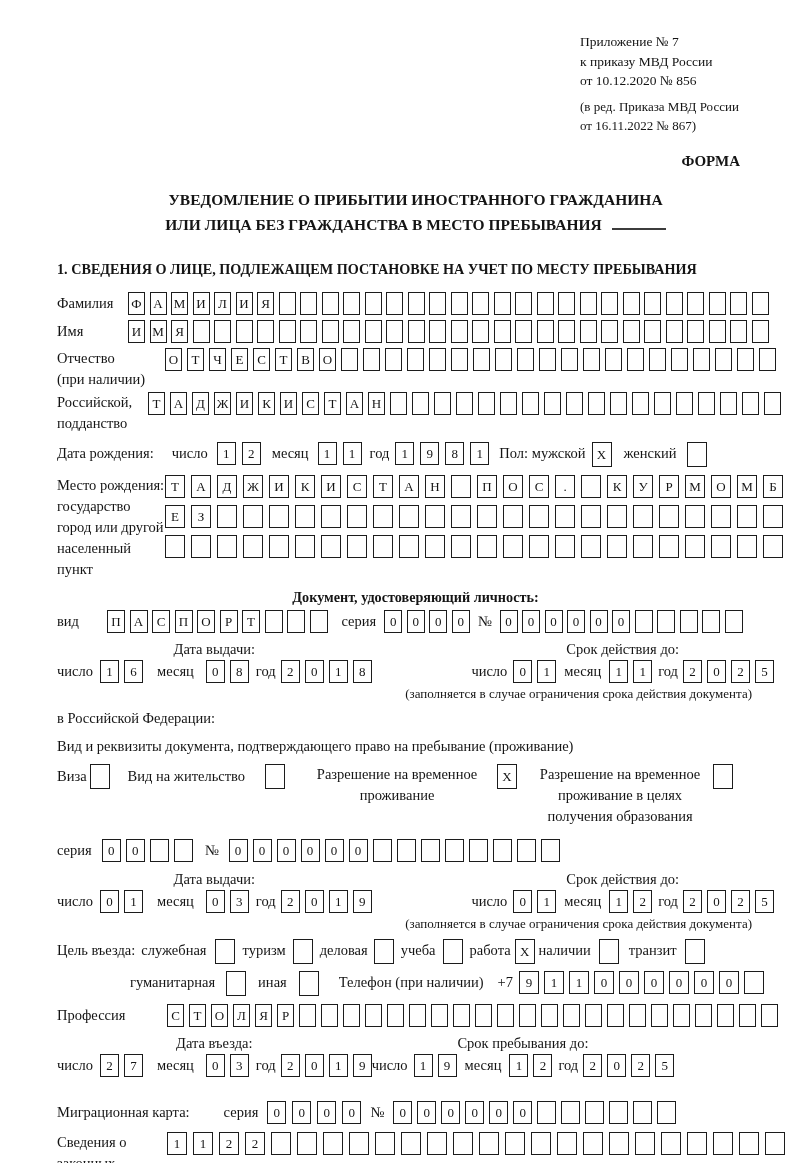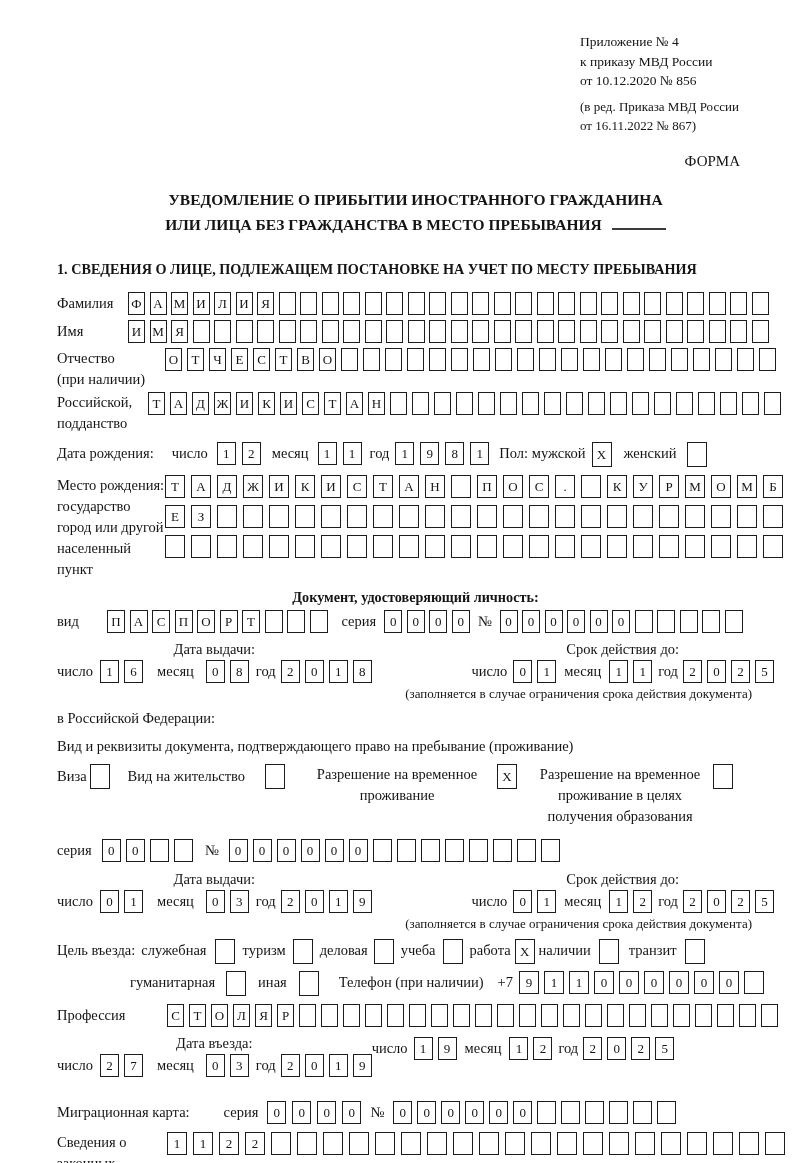--- a/index.html
+++ b/index.html
@@ -5,21 +5,21 @@
   html,body{margin:0;padding:0;background:#fff;}
   .page{
     position:relative;width:800px;height:1163px;overflow:hidden;box-sizing:border-box;
     background:#fff;color:#141414;
     font-family:"Liberation Serif","DejaVu Serif",serif;
     padding:32px 26px 0 57px;
   }
   
   .hdr{width:192px;margin-left:auto;margin-right:2px;font-size:13.5px;line-height:1.45;}
   .hdr .sub{margin-top:7px;font-size:13px;}
-  .forma{text-align:right;padding-right:34px;font-weight:normal;font-size:15px;margin-top:18px;}
+  .forma{text-align:right;padding-right:34px;font-weight:bold;font-size:15px;margin-top:18px;}
   
   .title{text-align:center;font-weight:bold;font-size:15.5px;line-height:1.6;margin-top:18px;}
   .tline{display:inline-block;width:54px;border-bottom:2.5px solid #3c3c3c;margin-left:10px;height:14px;}
   .sec{font-weight:bold;font-size:14.2px;margin-top:23px;}
   
   .row{display:flex;align-items:flex-start;margin-top:7px;}
   .rlabel{font-size:14.5px;line-height:1.45;flex:none;}
   .il{font-size:14.5px;line-height:23px;flex:none;}
   
   .cells{display:inline-flex;gap:var(--gap,5px);flex:none;}
@@ -36,21 +36,21 @@
   .plain{font-size:14.5px;line-height:1.5;}
   .dochead{text-align:center;font-weight:bold;font-size:14.2px;margin-top:9px;}
   .optlabel{font-size:14.5px;line-height:1.45;text-align:center;flex:none;}
 </style>
 </head>
 <body>
 
 <div class="page">
 
   <div class="hdr">
-    <div>Приложение № 4</div>
+    <div>Приложение № 7</div>
     <div>к приказу МВД России</div>
     <div>от 10.12.2020 № 856</div>
     <div class="sub">(в ред. Приказа МВД России</div>
     <div class="sub" style="margin-top:0">от 16.11.2022 № 867)</div>
   </div>
   <div class="forma">ФОРМА</div>
 
   <div class="title">
     <div>УВЕДОМЛЕНИЕ О ПРИБЫТИИ ИНОСТРАННОГО ГРАЖДАНИНА</div>
     <div>
@@ -616,20 +616,21 @@
         <span class="il" style="margin-left:7px">год</span>
         <span class="cells" style="--cw:19px;--gap:5px;margin-left:5px">
             <span class="cell">2</span>
             <span class="cell">0</span>
             <span class="cell">1</span>
             <span class="cell">9</span>
           </span>
       </div>
     </span>
     <span>
+      <div class="centered-head">Срок пребывания до:</div>
       <div class="fgline">
         <span class="il">число</span>
         <span class="cells" style="--cw:19px;--gap:5px;margin-left:6px">
             <span class="cell">1</span>
             <span class="cell">9</span>
           </span>
         <span class="il" style="margin-left:8px">месяц</span>
         <span class="cells" style="--cw:19px;--gap:5px;margin-left:8px">
             <span class="cell">1</span>
             <span class="cell">2</span>

